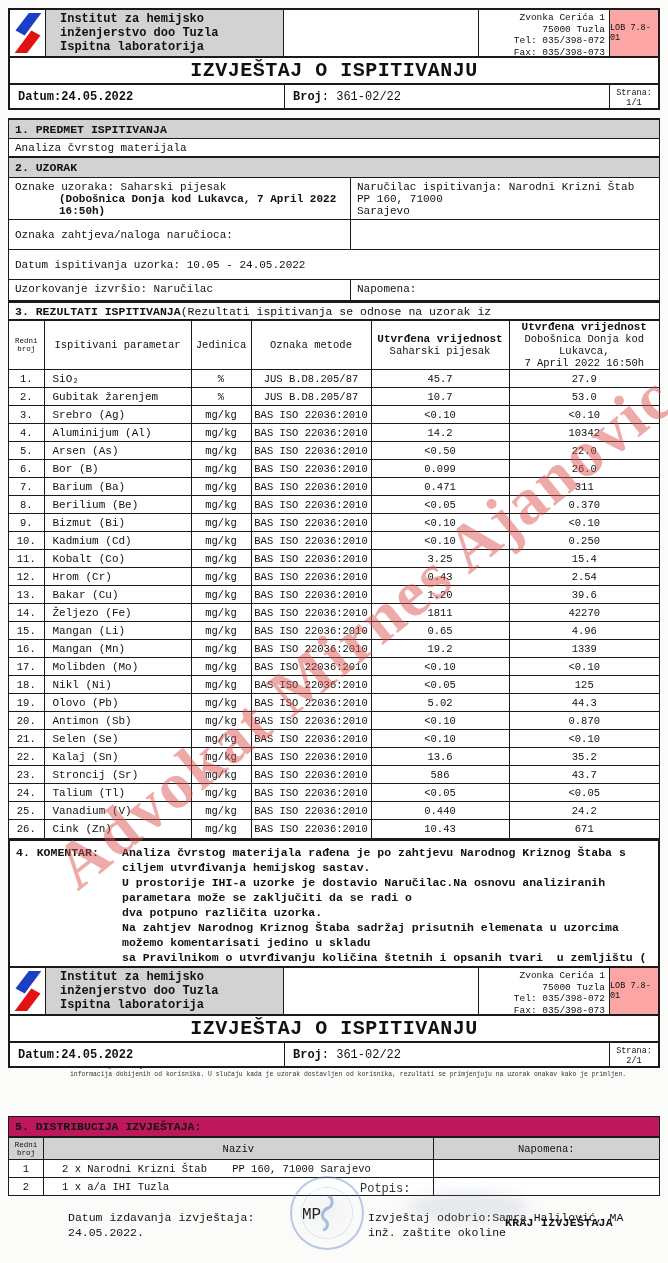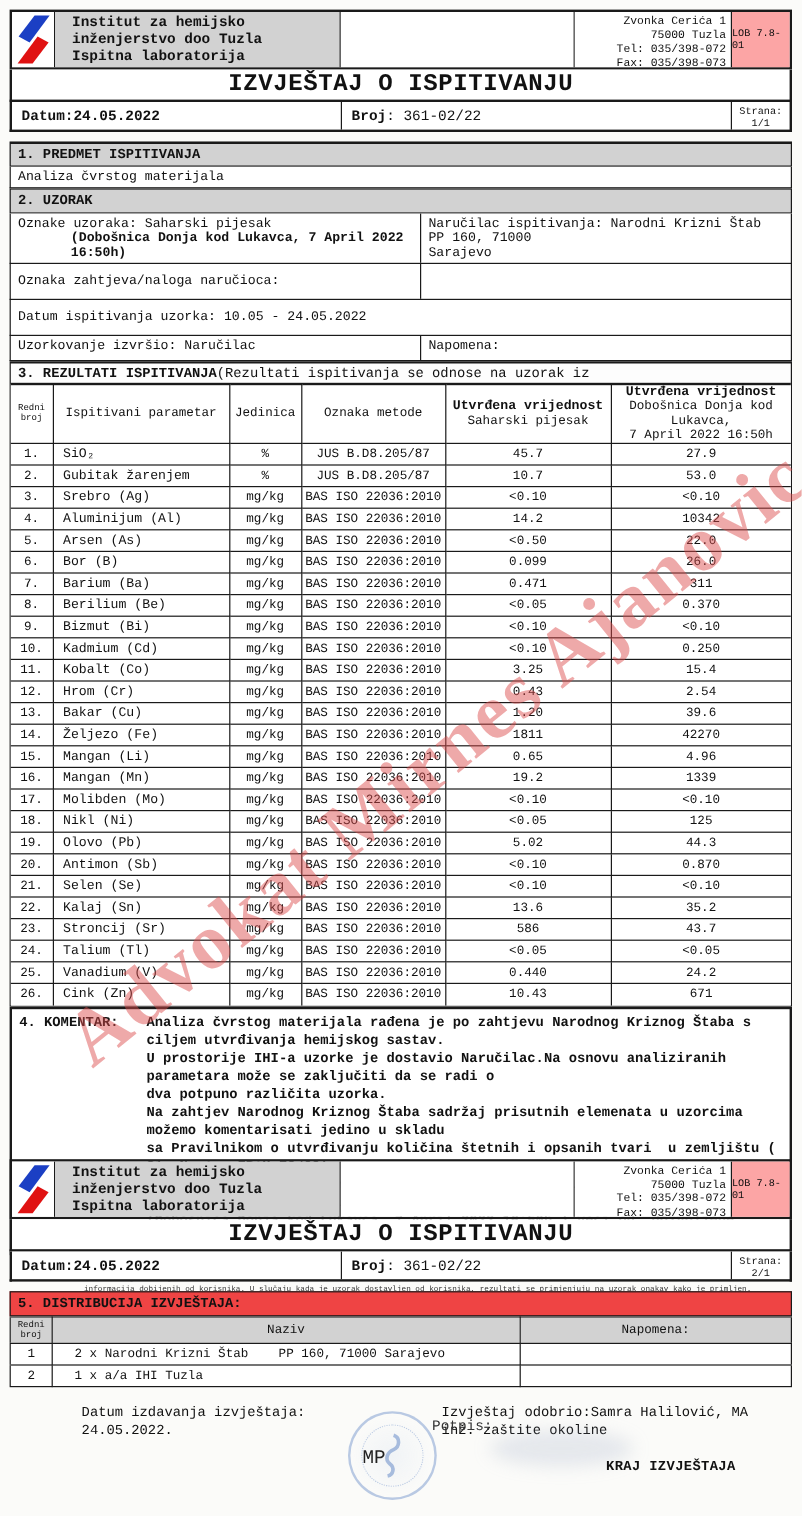--- a/index.html
+++ b/index.html
@@ -37,21 +37,21 @@
   .lh-broj b { font-weight:bold; }
   .lh-strana { width:48px; font-size:8.5px; text-align:center;
                display:flex; flex-direction:column; justify-content:flex-end; }
 
   .gap { height:8px; }
 
   
   .bar { border:1px solid #1a1a1a; border-top:2px solid #1a1a1a; background:#d2d2d2;
          height:21px; display:flex; align-items:center; padding-left:6px;
          font-weight:bold; font-size:11.5px; }
-  .bar.plain { background:#ef4444; border-top-width:1px; }
+  .bar.plain { background:#be185d; border-top-width:1px;margin-top:40px; }
   .rowbox { border:1px solid #1a1a1a; border-top:none; background:#fff;
             display:flex; font-size:11px; }
   .cellL { width:342px; border-right:1px solid #1a1a1a; padding:3px 4px 2px 6px; }
   .cellR { flex:1; padding:3px 4px 2px 6px; }
   .b { font-weight:bold; }
   .prewrap { white-space:pre-wrap; }
 
   
   .res-wrap { border:1px solid #1a1a1a; border-top:2px solid #1a1a1a; background:#fdfdfd; }
   .res-title { padding:2px 0 1px 6px; font-size:11.5px; border-bottom:1px solid #1a1a1a; }

